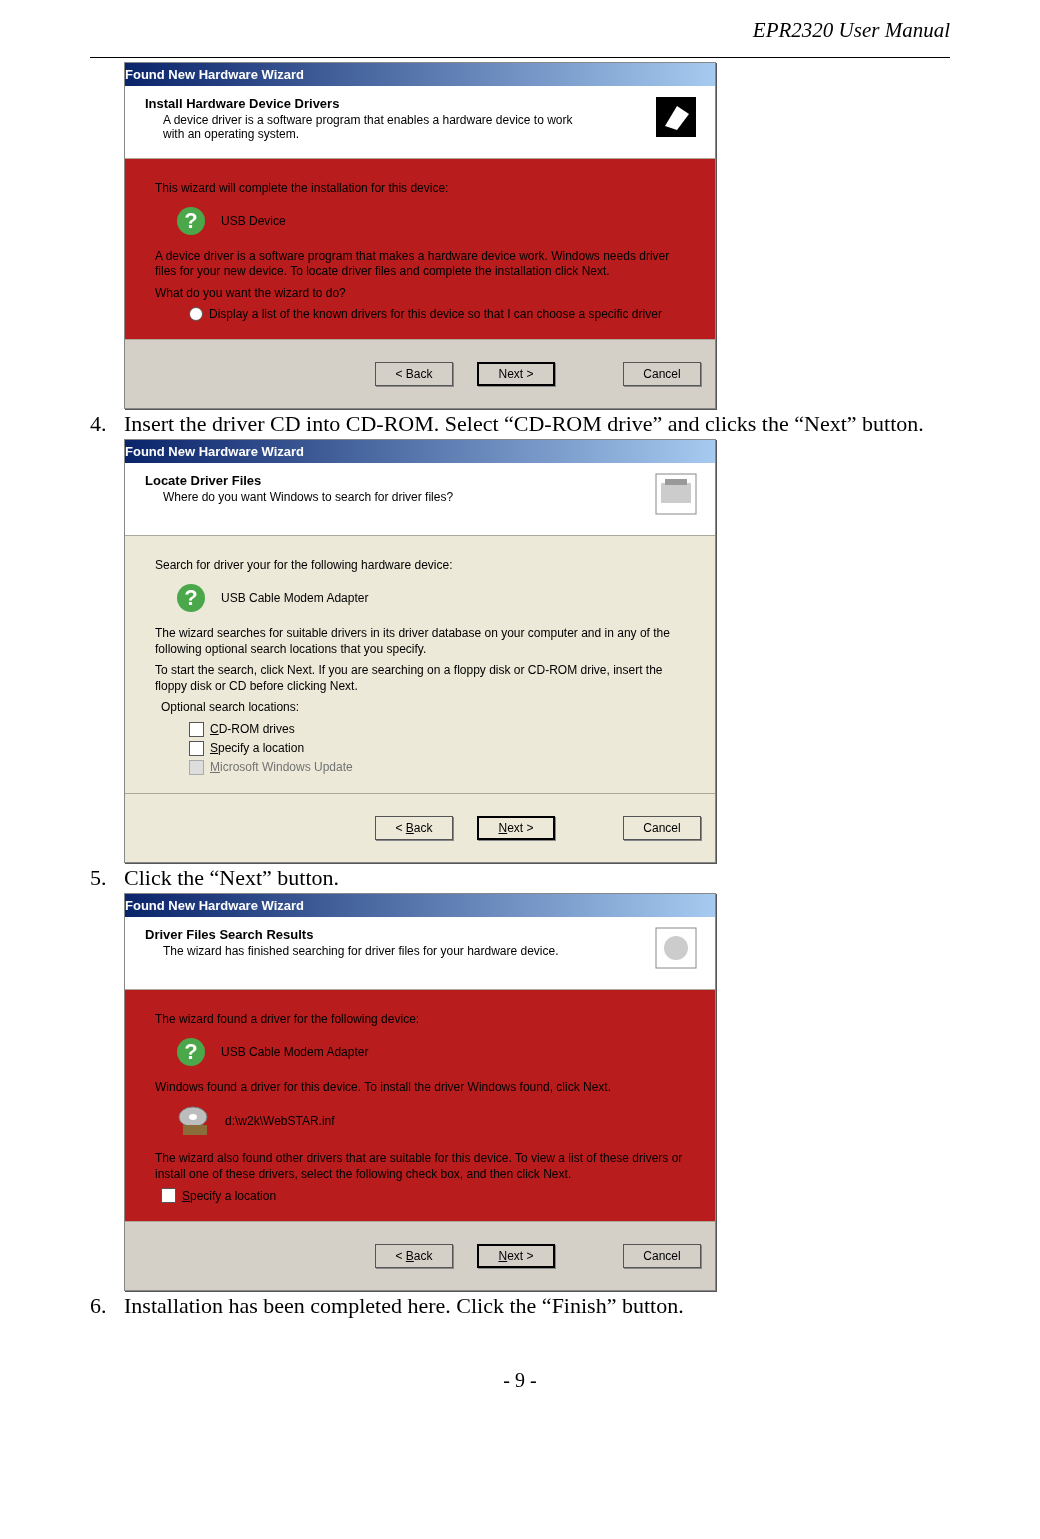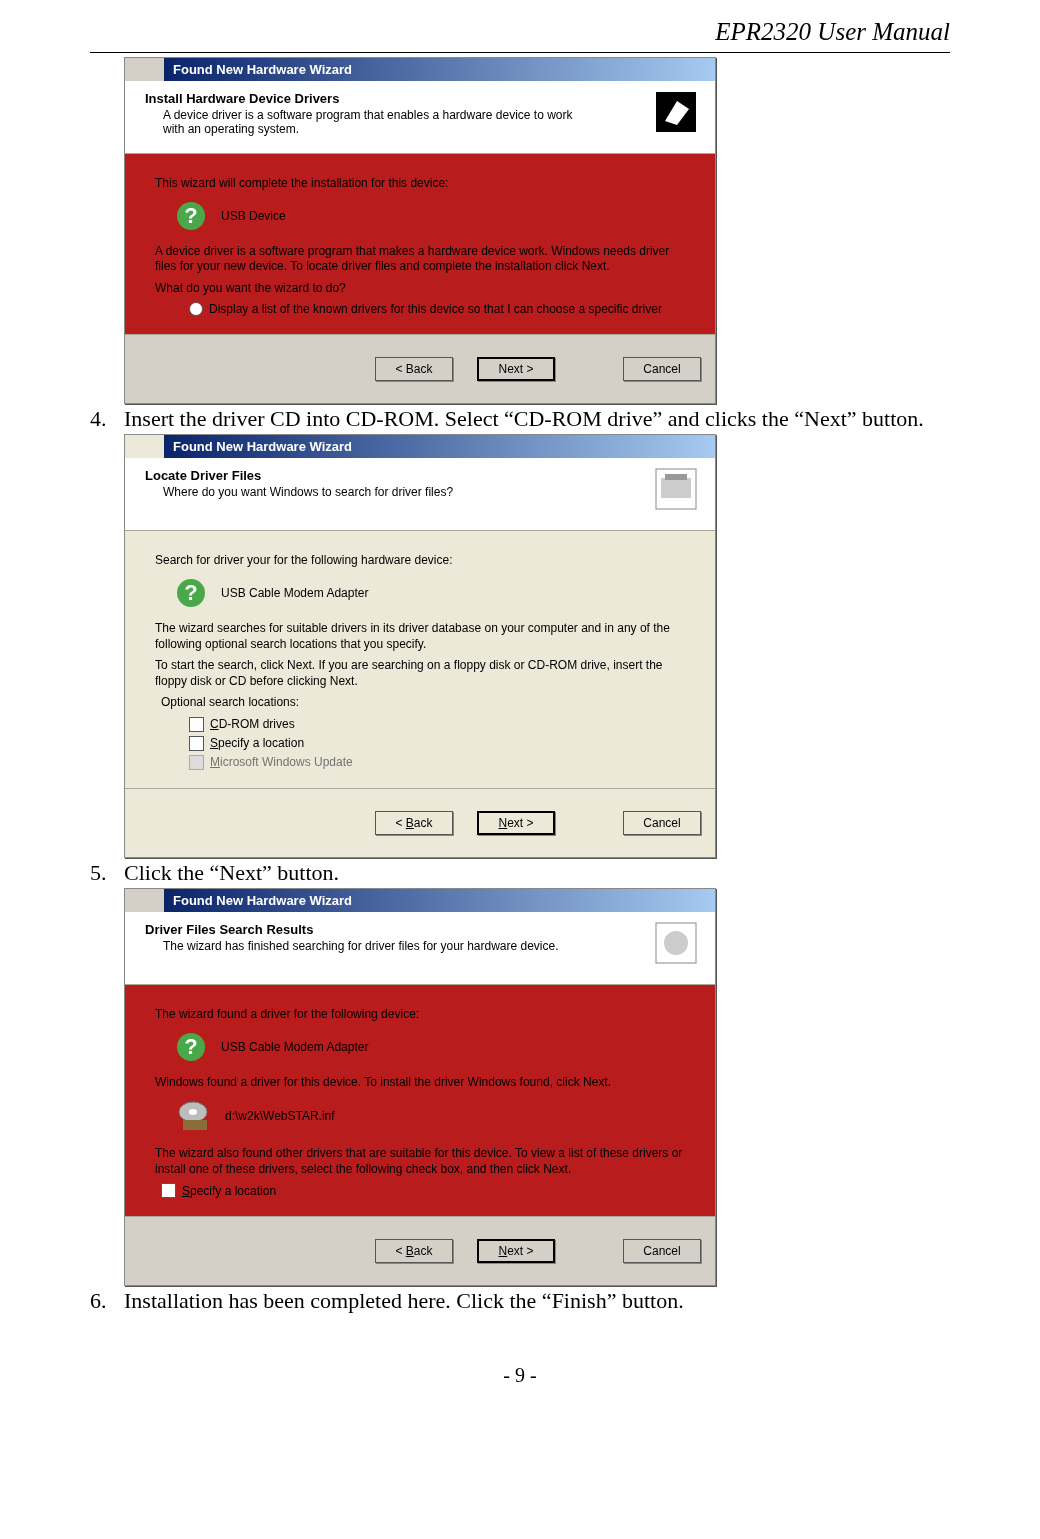--- a/index.html
+++ b/index.html
@@ -14,23 +14,23 @@
     position: relative;
   }
   .header-line {
     border-top: 1.5px solid #000;
     margin-bottom: 4px;
   }
   .header-title {
     font-family: "Comic Sans MS", cursive;
     font-style: italic;
     text-align: right;
-    font-size: 25px;
+    font-size: 21px;
     margin-top: -2px;
-    margin-bottom: 6px;
+    margin-bottom: 14px;
   }
   .step {
     font-size: 22px;
     font-family: "Times New Roman", serif;
     margin: 2px 0 2px 0;
     display: flex;
   }
   .step-num {
     width: 34px;
     flex: 0 0 34px;
@@ -46,23 +46,22 @@
     border: 1px solid #888;
     font-family: Tahoma, sans-serif;
     font-size: 12px;
     color: #000;
     box-shadow: 1px 1px 0 #555;
   }
   .wizard .titlebar {
     background: linear-gradient(to right, #0a246a, #a6caf0);
     color: #fff;
     font-weight: bold;
-    padding: 4px 9px;
+    padding: 4px 0;
     font-size: 13px;
-    margin-left: 39px;
   }
   .wizard .whitehead {
     background: #fff;
     padding: 10px 14px 10px 20px;
     border-bottom: 1px solid #aca899;
     position: relative;
     min-height: 52px;
   }
   .wizard .whitehead .h-title {
     font-weight: bold;

